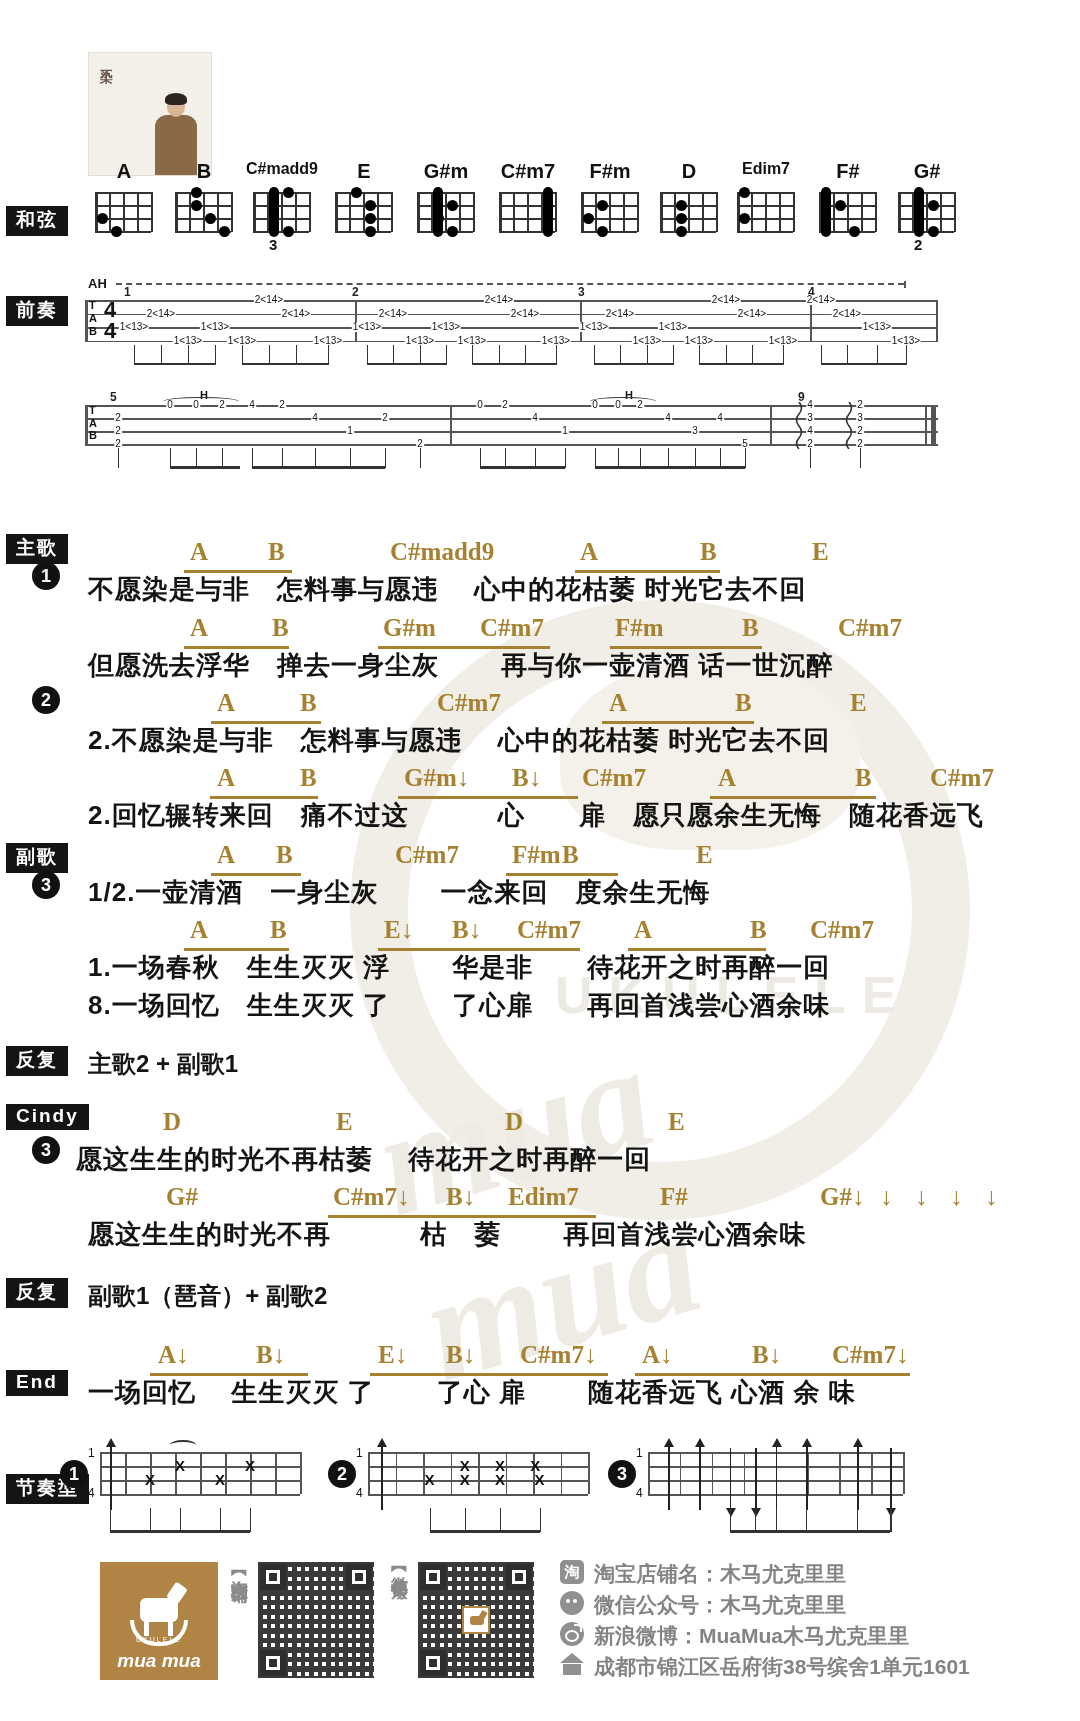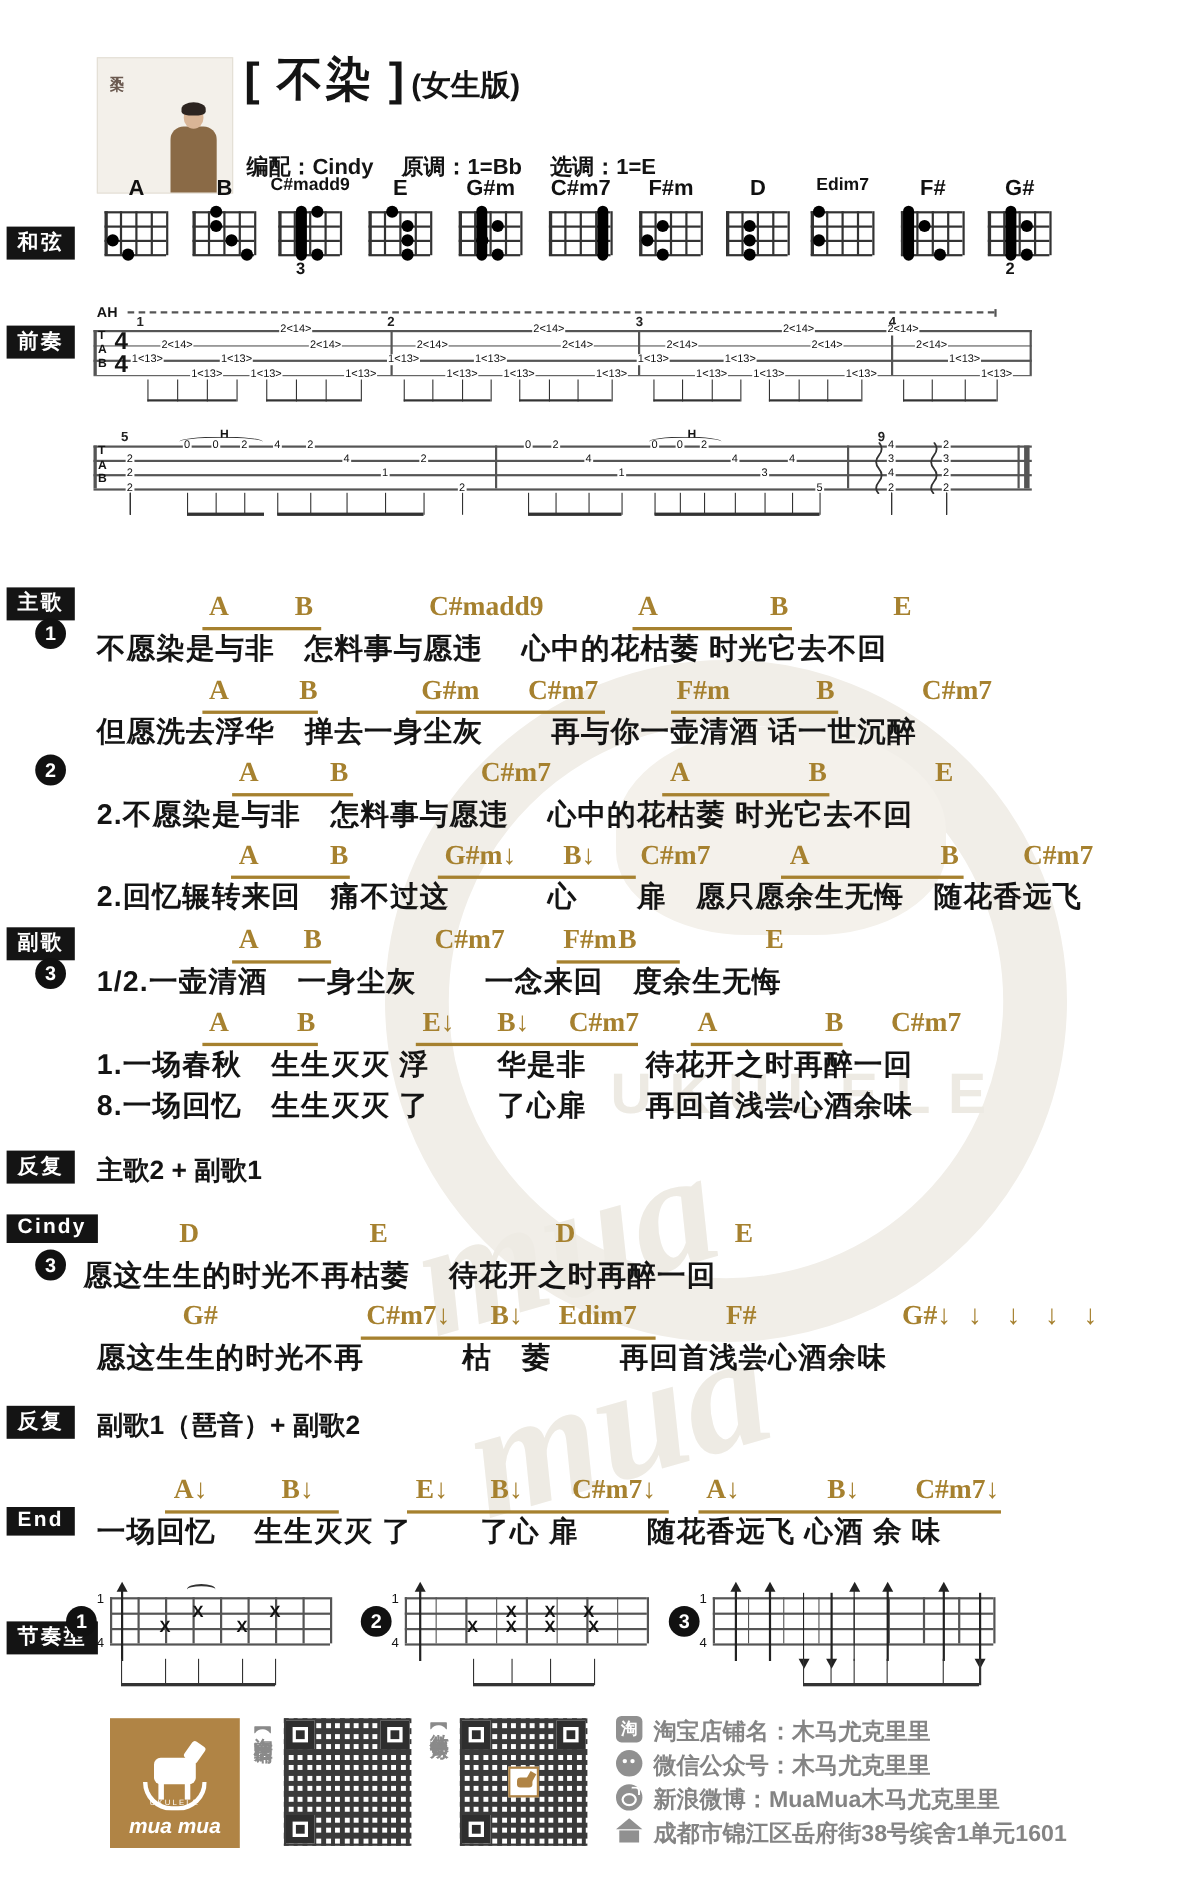--- a/index.html
+++ b/index.html
@@ -54,25 +54,20 @@
     <div class="abs" style="left:555px;top:965px;font-size:52px;font-weight:700;letter-spacing:16px;color:#edeae3;">UKULELE</div>
     <div class="abs" style="left:400px;top:1040px;font-size:150px;font-weight:700;font-style:italic;color:#eeebe4;transform:rotate(-16deg);font-family:'Liberation Serif','DejaVu Serif',serif;">mua mua</div>
   </div>
 
   <div class="ct" style="left:88px;top:52px;width:122px;height:122px;background:#f3f0ea;border:1px solid #e3ded4;">
     <div class="abs" style="left:8px;top:6px;writing-mode:vertical-rl;font-size:13px;color:#6b5a50;font-weight:700;">不染</div>
     <div class="abs" style="left:66px;top:62px;width:42px;height:60px;background:#8a6a46;border-radius:12px 12px 0 0;"></div>
     <div class="abs" style="left:78px;top:44px;width:18px;height:20px;background:#d9b596;border-radius:50%;"></div>
     <div class="abs" style="left:76px;top:40px;width:22px;height:12px;background:#2c2420;border-radius:50% 50% 30% 30%;"></div>
   </div>
-  <div class="ct" style="left:222px;top:44px;">
-    <span style="font-size:42px;font-weight:700;letter-spacing:2px;">[ 不染 ]</span>
-    <span style="font-size:27px;font-weight:700;">(女生版)</span>
-  </div>
-  <div class="ct" style="left:224px;top:138px;font-size:20px;font-weight:700;">编配：Cindy　 原调：1=Bb　 选调：1=E</div>
 
   <div class="ct" id="labels">
       <div class="abs side-label" style="left: 6px; top: 206px;">和弦</div>
       <div class="abs side-label" style="left: 6px; top: 296px;">前奏</div>
       <div class="abs side-label" style="left: 6px; top: 534px; font-family: Liberation Serif, serif;">主歌</div>
       <div class="abs side-label" style="left: 6px; top: 843px;">副歌</div>
       <div class="abs side-label" style="left: 6px; top: 1046px;">反复</div>
       <div class="abs side-label" style="left: 6px; top: 1104px;">Cindy</div>
       <div class="abs side-label" style="left: 6px; top: 1278px;">反复</div>
       <div class="abs side-label" style="left: 6px; top: 1370px;">End</div>

